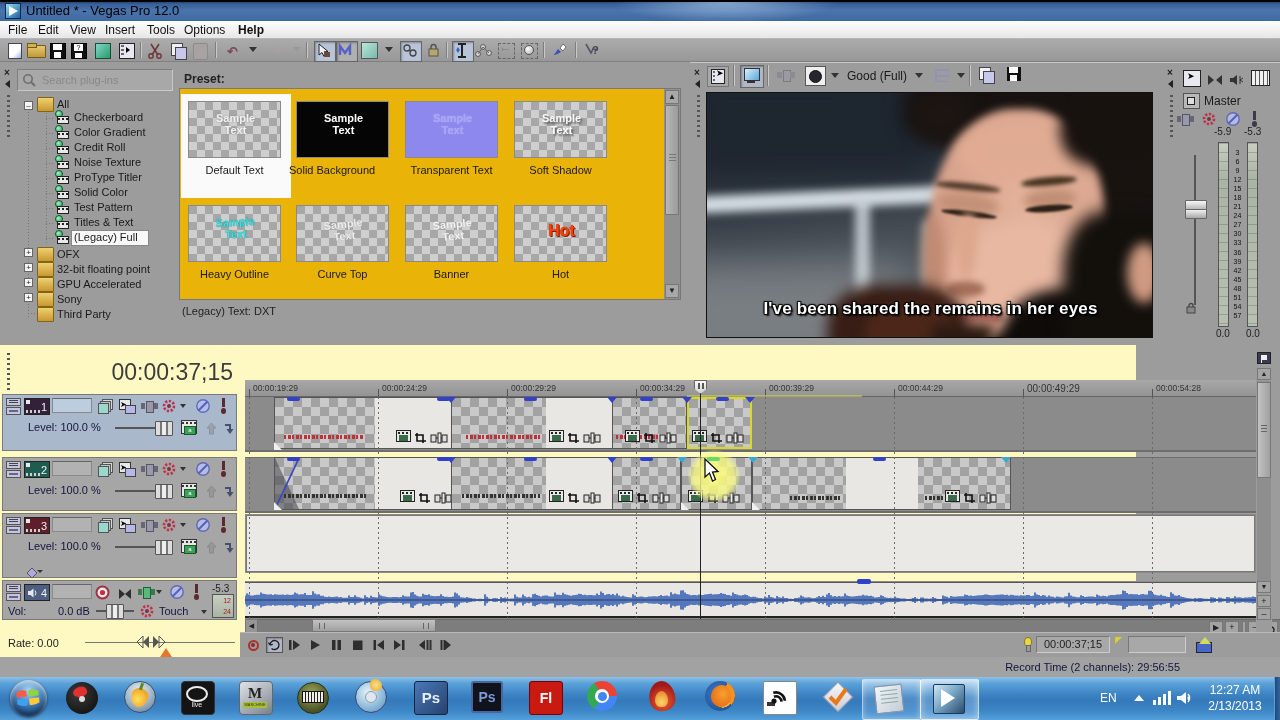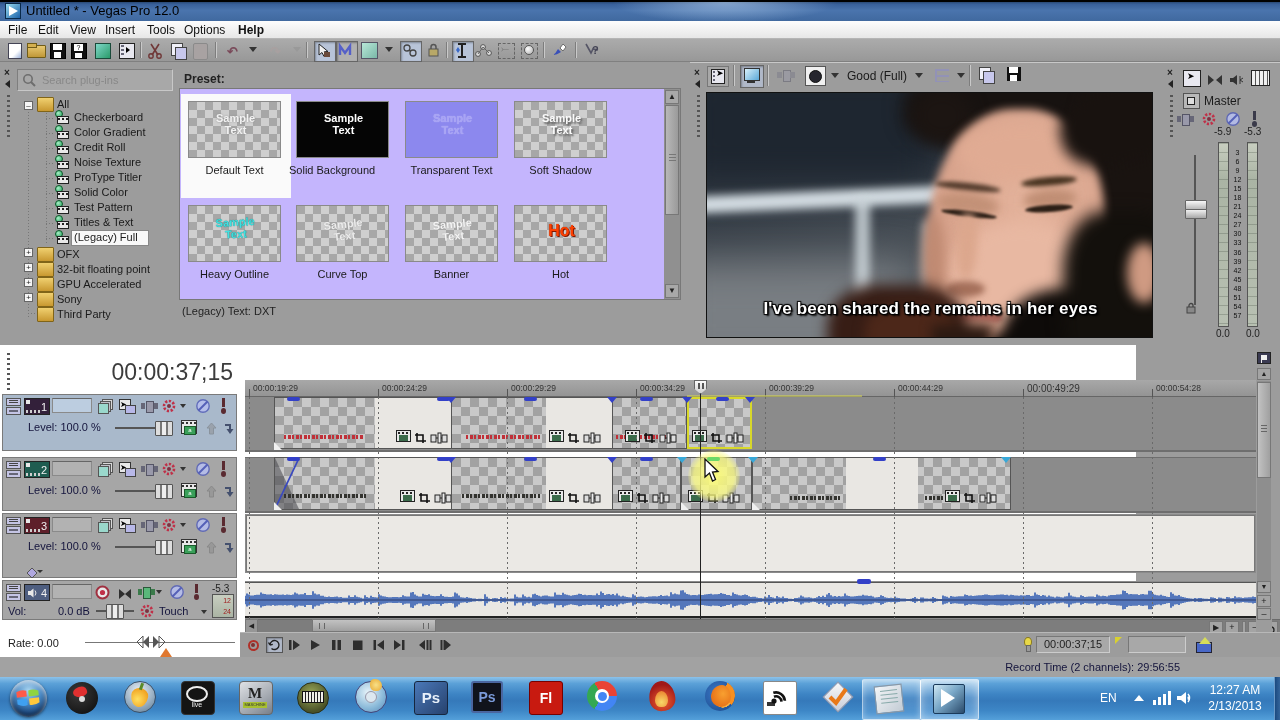--- a/index.html
+++ b/index.html
@@ -251,21 +251,21 @@
     <span class="abs" style="left:57px;top:199px;">Sony</span>
     <div class="abs" style="left:28px;top:219px;width:8px;height:1px;background:repeating-linear-gradient(90deg,#777 0 1px,transparent 1px 3px);"></div>
     <div class="abs" style="left:37px;top:213px;width:15px;height:13px;background:linear-gradient(180deg,#f0d070,#c89830);border:1px solid #806418;border-radius:1px;"></div>
     <span class="abs" style="left:57px;top:214px;">Third Party</span>
   </div>
 </div>
 
 <div id="presetpanel" class="abs" style="left:178px;top:62px;width:512px;height:266px;background:#9c9c9c;">
   <span class="abs" style="left:6px;top:10px;font-size:12px;font-weight:bold;color:#222;">Preset:</span>
 
-  <div class="abs" style="left:1px;top:26px;width:502px;height:212px;background:#c4b5fd;border:1px solid #787878;box-sizing:border-box;">
+  <div class="abs" style="left:1px;top:26px;width:502px;height:212px;background:#eab308;border:1px solid #787878;box-sizing:border-box;">
 
     <div class="abs" style="left:1px;top:5px;width:110px;height:104px;background:#fafafa;"></div>
     <div class="abs checker" style="left:8px;top:12px;width:93px;height:57px;border:1px solid #8a8a8a;box-sizing:border-box;">
           <div class="abs" style="left:0;top:10px;width:93px;text-align:center;font-size:11px;font-weight:bold;color:#f2f2f2;text-shadow:0 0 2px #888;line-height:12px;">Sample<br>Text</div>
         </div>
     <div class="abs" style="left:1px;top:75px;width:107px;text-align:center;font-size:11px;color:#1a1a1a;">Default Text</div>
     <div class="abs" style="left:116px;top:12px;width:93px;height:57px;background:#050505;border:1px solid #8a8a8a;box-sizing:border-box;">
           <div class="abs" style="left:0;top:10px;width:93px;text-align:center;font-size:11px;font-weight:bold;color:#fff;line-height:12px;">Sample<br>Text</div>
         </div>
     <div class="abs" style="left:109px;top:75px;width:107px;text-align:left;font-size:11px;color:#1a1a1a;">Solid Background</div>
@@ -460,21 +460,21 @@
   <div class="abs" style="left:22px;top:147px;width:20px;height:8px;background:linear-gradient(180deg,#f0f0f0,#a8a8a8);border:1px solid #666;border-radius:1px;"></div>
 
   <svg class="abs" style="left:22px;top:240px;" width="12" height="12">
       <rect x="2" y="5" width="8" height="6" fill="#888" stroke="#444"></rect>
       <path d="M4 5 V3.5 a2 2 0 0 1 4 0 V5" fill="none" stroke="#444" stroke-width="1.3"></path>
     </svg>
   <span class="abs" style="left:53px;top:266px;font-size:10px;color:#222;">0.0</span>
   <span class="abs" style="left:83px;top:266px;font-size:10px;color:#222;">0.0</span>
 </div>
 
-<div id="timeline" class="abs" style="left:0;top:345px;width:1136px;height:312px;background:#ffffff;">
+<div id="timeline" class="abs" style="left:0;top:345px;width:1136px;height:312px;background:#fef9c3;">
   <div class="grip" style="left:7px;top:8px;height:38px;"></div>
   <div class="abs" style="left:0px;top:14px;width:233px;text-align:right;font-size:23px;color:#3c3c3c;font-family:'Liberation Sans',sans-serif;">00:00:37;15</div>
   <div class="abs" style="left:2px;top:49px;width:235px;height:57px;background:#a9b9cb;border:1px solid #7a7a7a;box-sizing:border-box;">
   <div class="abs" style="left:3px;top:3px;width:15px;height:8px;background:#c4c4e4;border:1px solid #555;box-sizing:border-box;">
         <div style="margin:1px 2px;height:1px;background:#444;"></div>
         <div style="margin:1px 2px;height:1px;background:#444;"></div>
       </div>
   <div class="abs" style="left:3px;top:12px;width:15px;height:8px;background:#c4c4e4;border:1px solid #555;box-sizing:border-box;">
         <div style="margin:2px 2px 0;height:2px;background:#667;"></div>
       </div>

